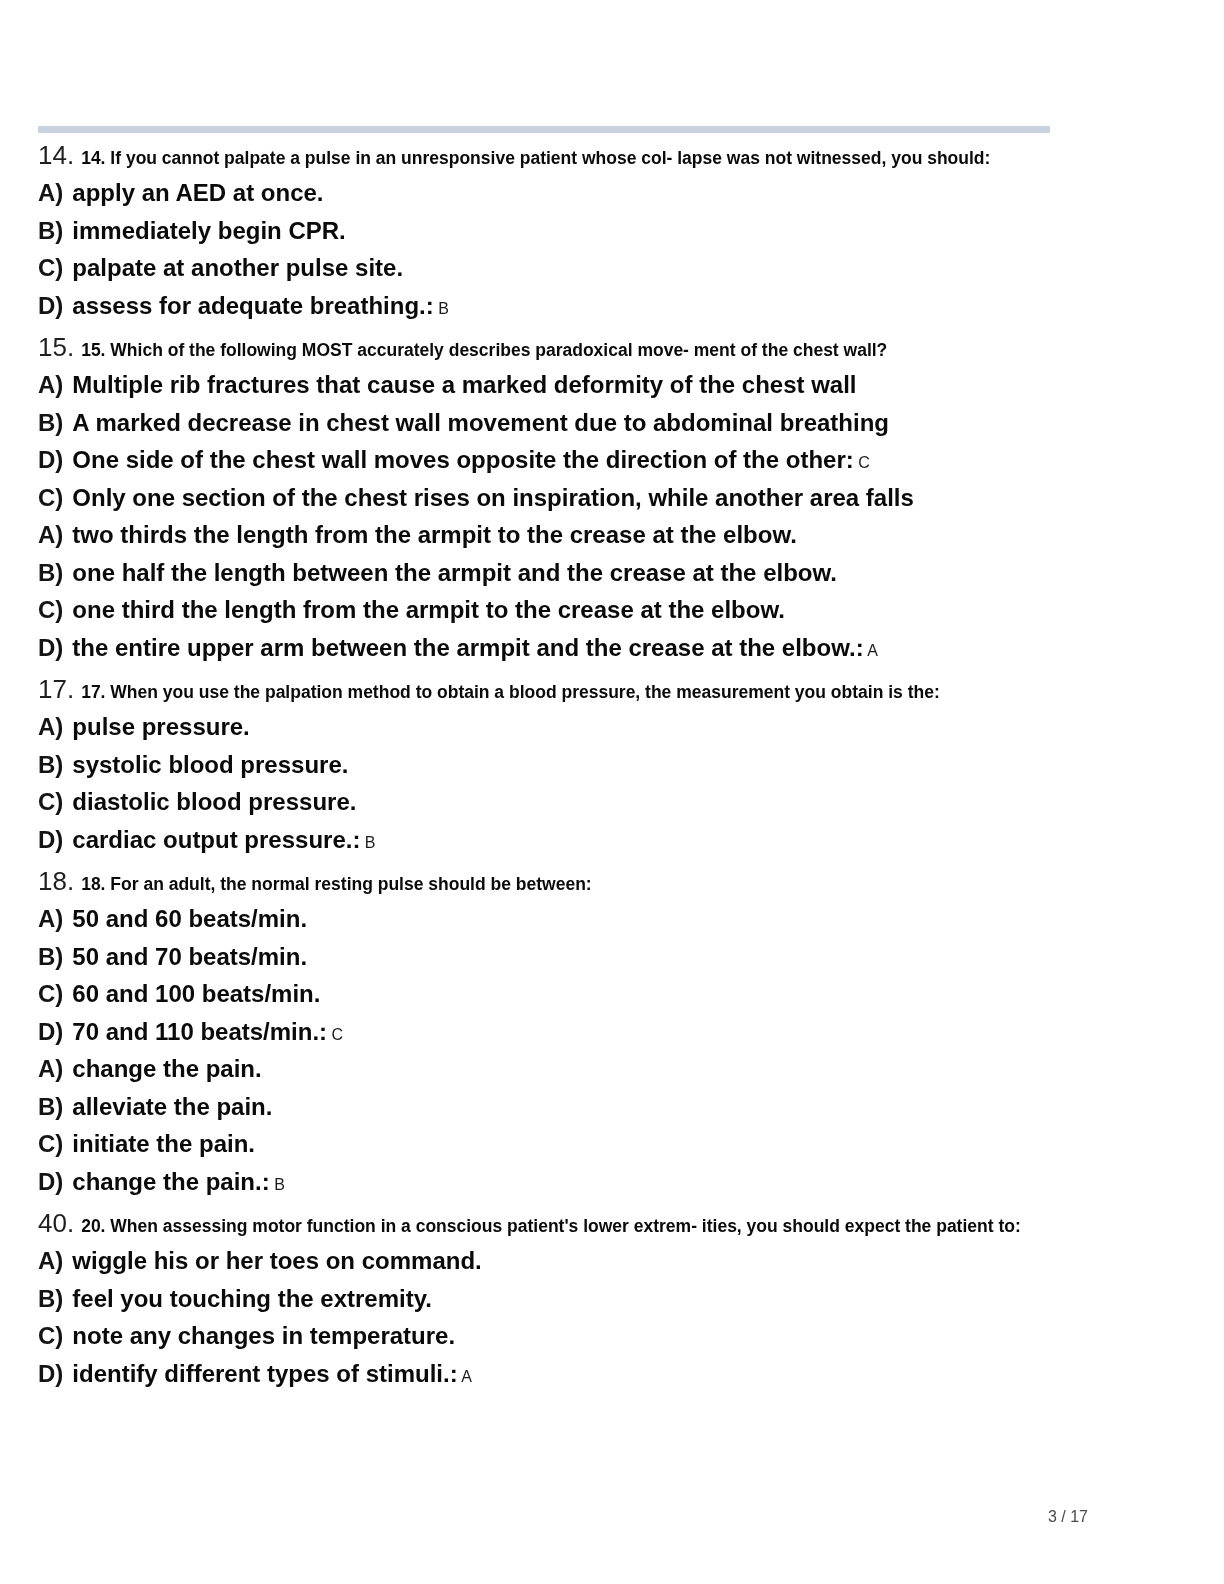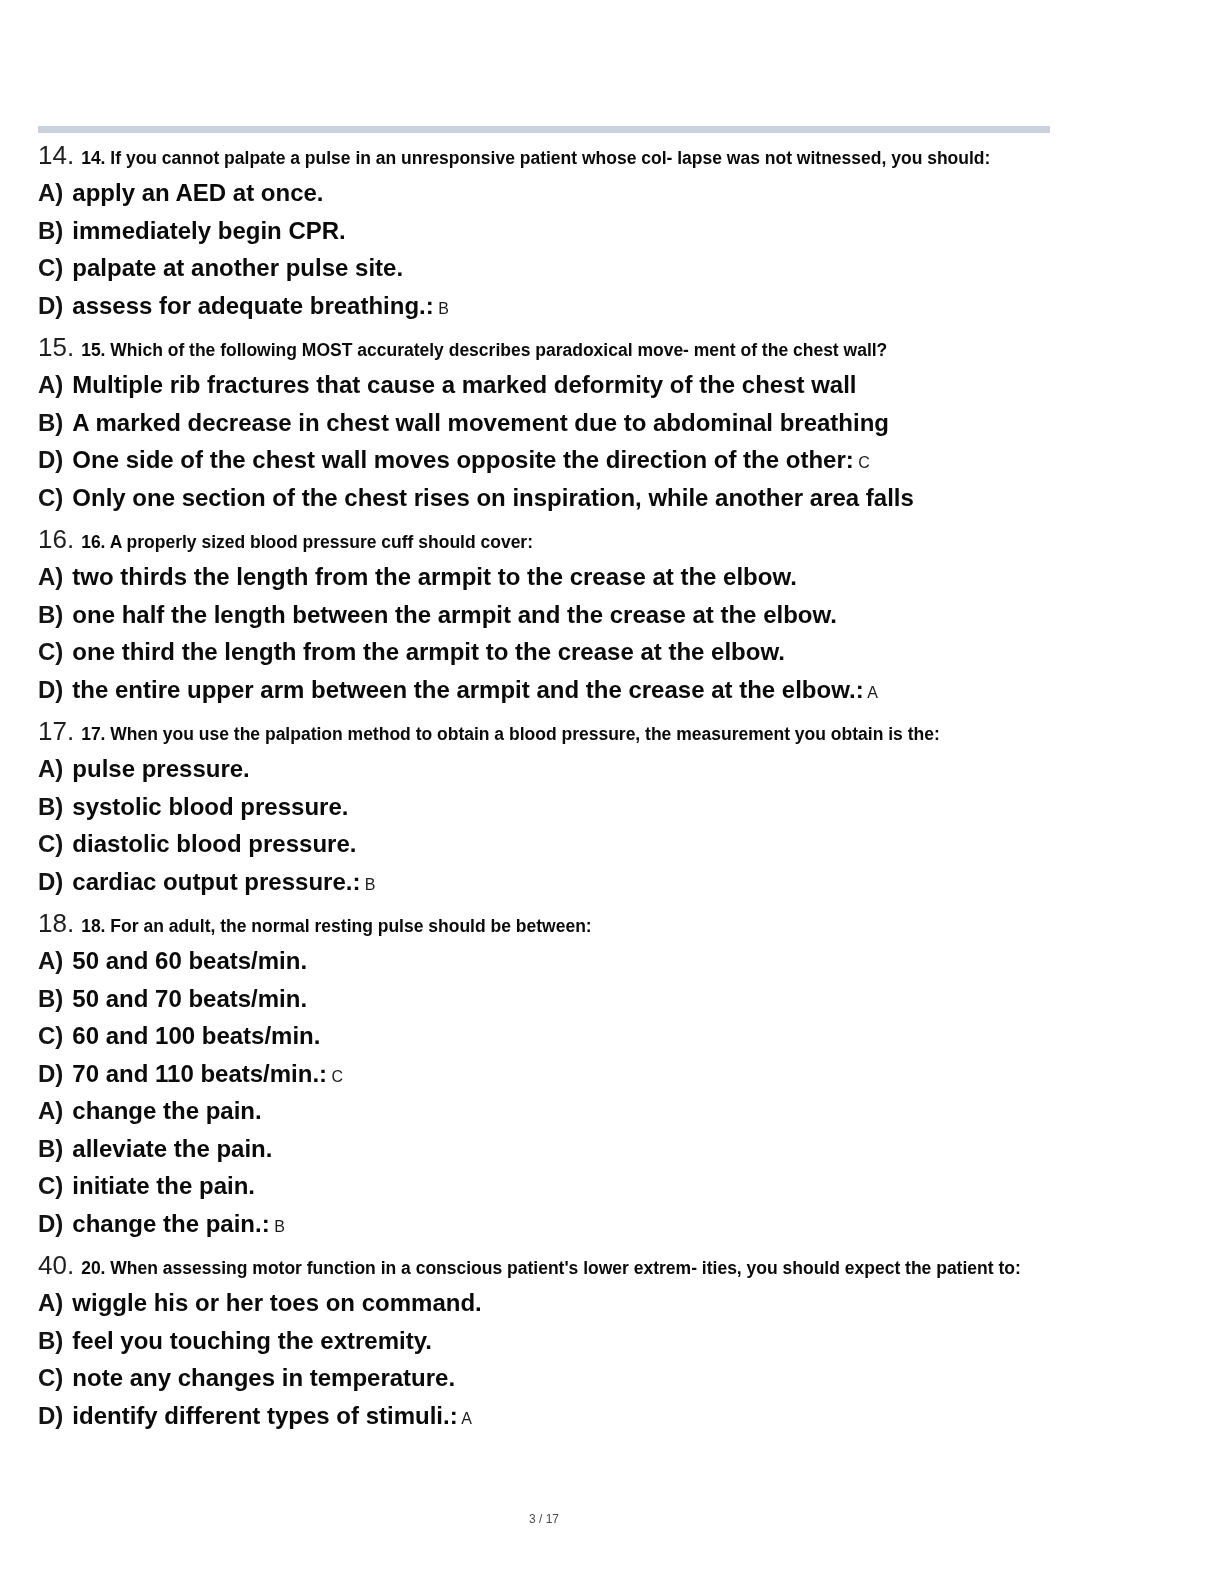--- a/index.html
+++ b/index.html
@@ -59,22 +59,22 @@
     font-size: 16px;
     font-weight: 400;
     color: #1c1c1c;
     white-space: pre;
   }
   .footer {
     position: absolute;
     bottom: 58px;
     left: 0;
     width: 100%;
-    text-align: center;
-    font-size: 12px;
+    text-align: right;
+    font-size: 16px;
     color: #4a4a4a;
   }
 </style>
 </head>
 <body>
 
 <div class="page">
   <div class="top-rule"></div>
 
   <div class="question">
@@ -87,21 +87,20 @@
 
   <div class="question">
     <p class="q-line"><span class="q-num">15.</span><span class="q-text">15. Which of the following MOST accurately describes paradoxical move- ment of the chest wall?</span></p>
     <p class="opt"><span class="opt-letter">A)</span><span class="opt-text">Multiple rib fractures that cause a marked deformity of the chest wall</span><span class="opt-answer"></span></p>
     <p class="opt"><span class="opt-letter">B)</span><span class="opt-text">A marked decrease in chest wall movement due to abdominal breathing</span><span class="opt-answer"></span></p>
     <p class="opt"><span class="opt-letter">D)</span><span class="opt-text">One side of the chest wall moves opposite the direction of the other:</span><span class="opt-answer"> C</span></p>
     <p class="opt"><span class="opt-letter">C)</span><span class="opt-text">Only one section of the chest rises on inspiration, while another area falls</span><span class="opt-answer"></span></p>
   </div>
 
   <div class="question">
-    <p class="q-line"><span class="q-num">16.</span><span class="q-text">16. A properly sized blood pressure cuff should cover:</span></p>
     <p class="opt"><span class="opt-letter">A)</span><span class="opt-text">two thirds the length from the armpit to the crease at the elbow.</span><span class="opt-answer"></span></p>
     <p class="opt"><span class="opt-letter">B)</span><span class="opt-text">one half the length between the armpit and the crease at the elbow.</span><span class="opt-answer"></span></p>
     <p class="opt"><span class="opt-letter">C)</span><span class="opt-text">one third the length from the armpit to the crease at the elbow.</span><span class="opt-answer"></span></p>
     <p class="opt"><span class="opt-letter">D)</span><span class="opt-text">the entire upper arm between the armpit and the crease at the elbow.:</span><span class="opt-answer"> A</span></p>
   </div>
 
   <div class="question">
     <p class="q-line"><span class="q-num">17.</span><span class="q-text">17. When you use the palpation method to obtain a blood pressure, the measurement you obtain is the:</span></p>
     <p class="opt"><span class="opt-letter">A)</span><span class="opt-text">pulse pressure.</span><span class="opt-answer"></span></p>
     <p class="opt"><span class="opt-letter">B)</span><span class="opt-text">systolic blood pressure.</span><span class="opt-answer"></span></p>

